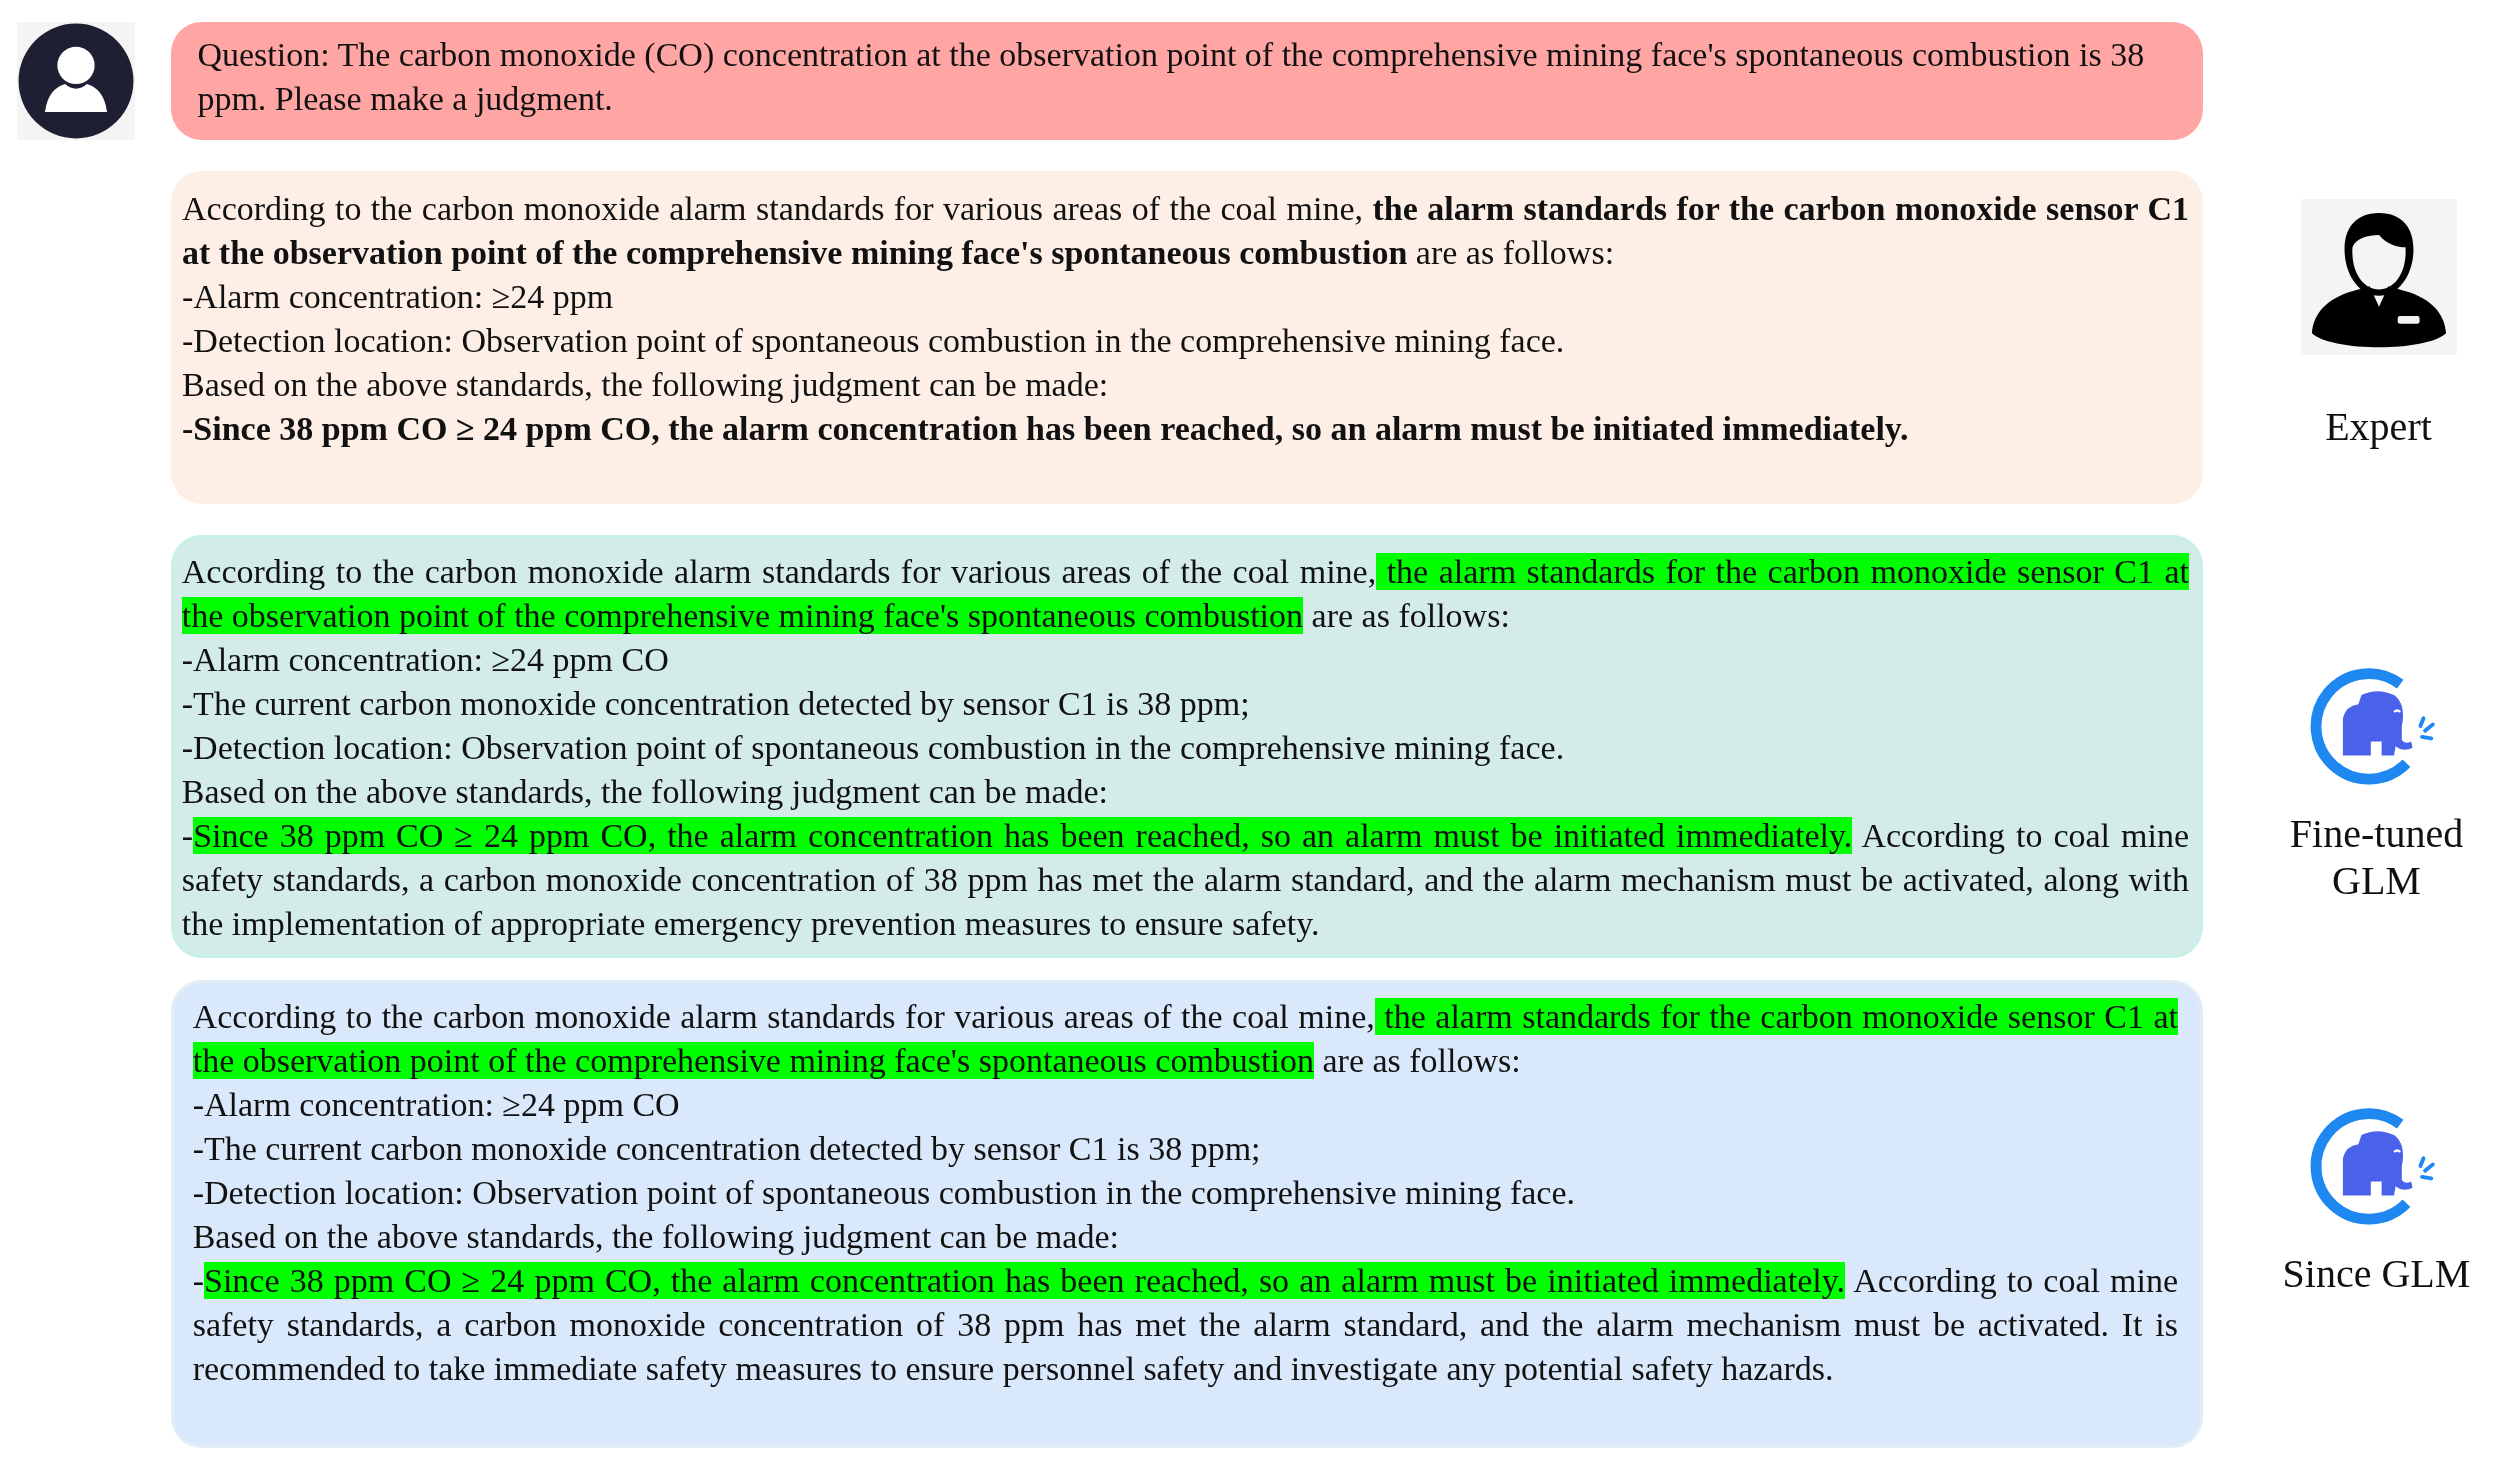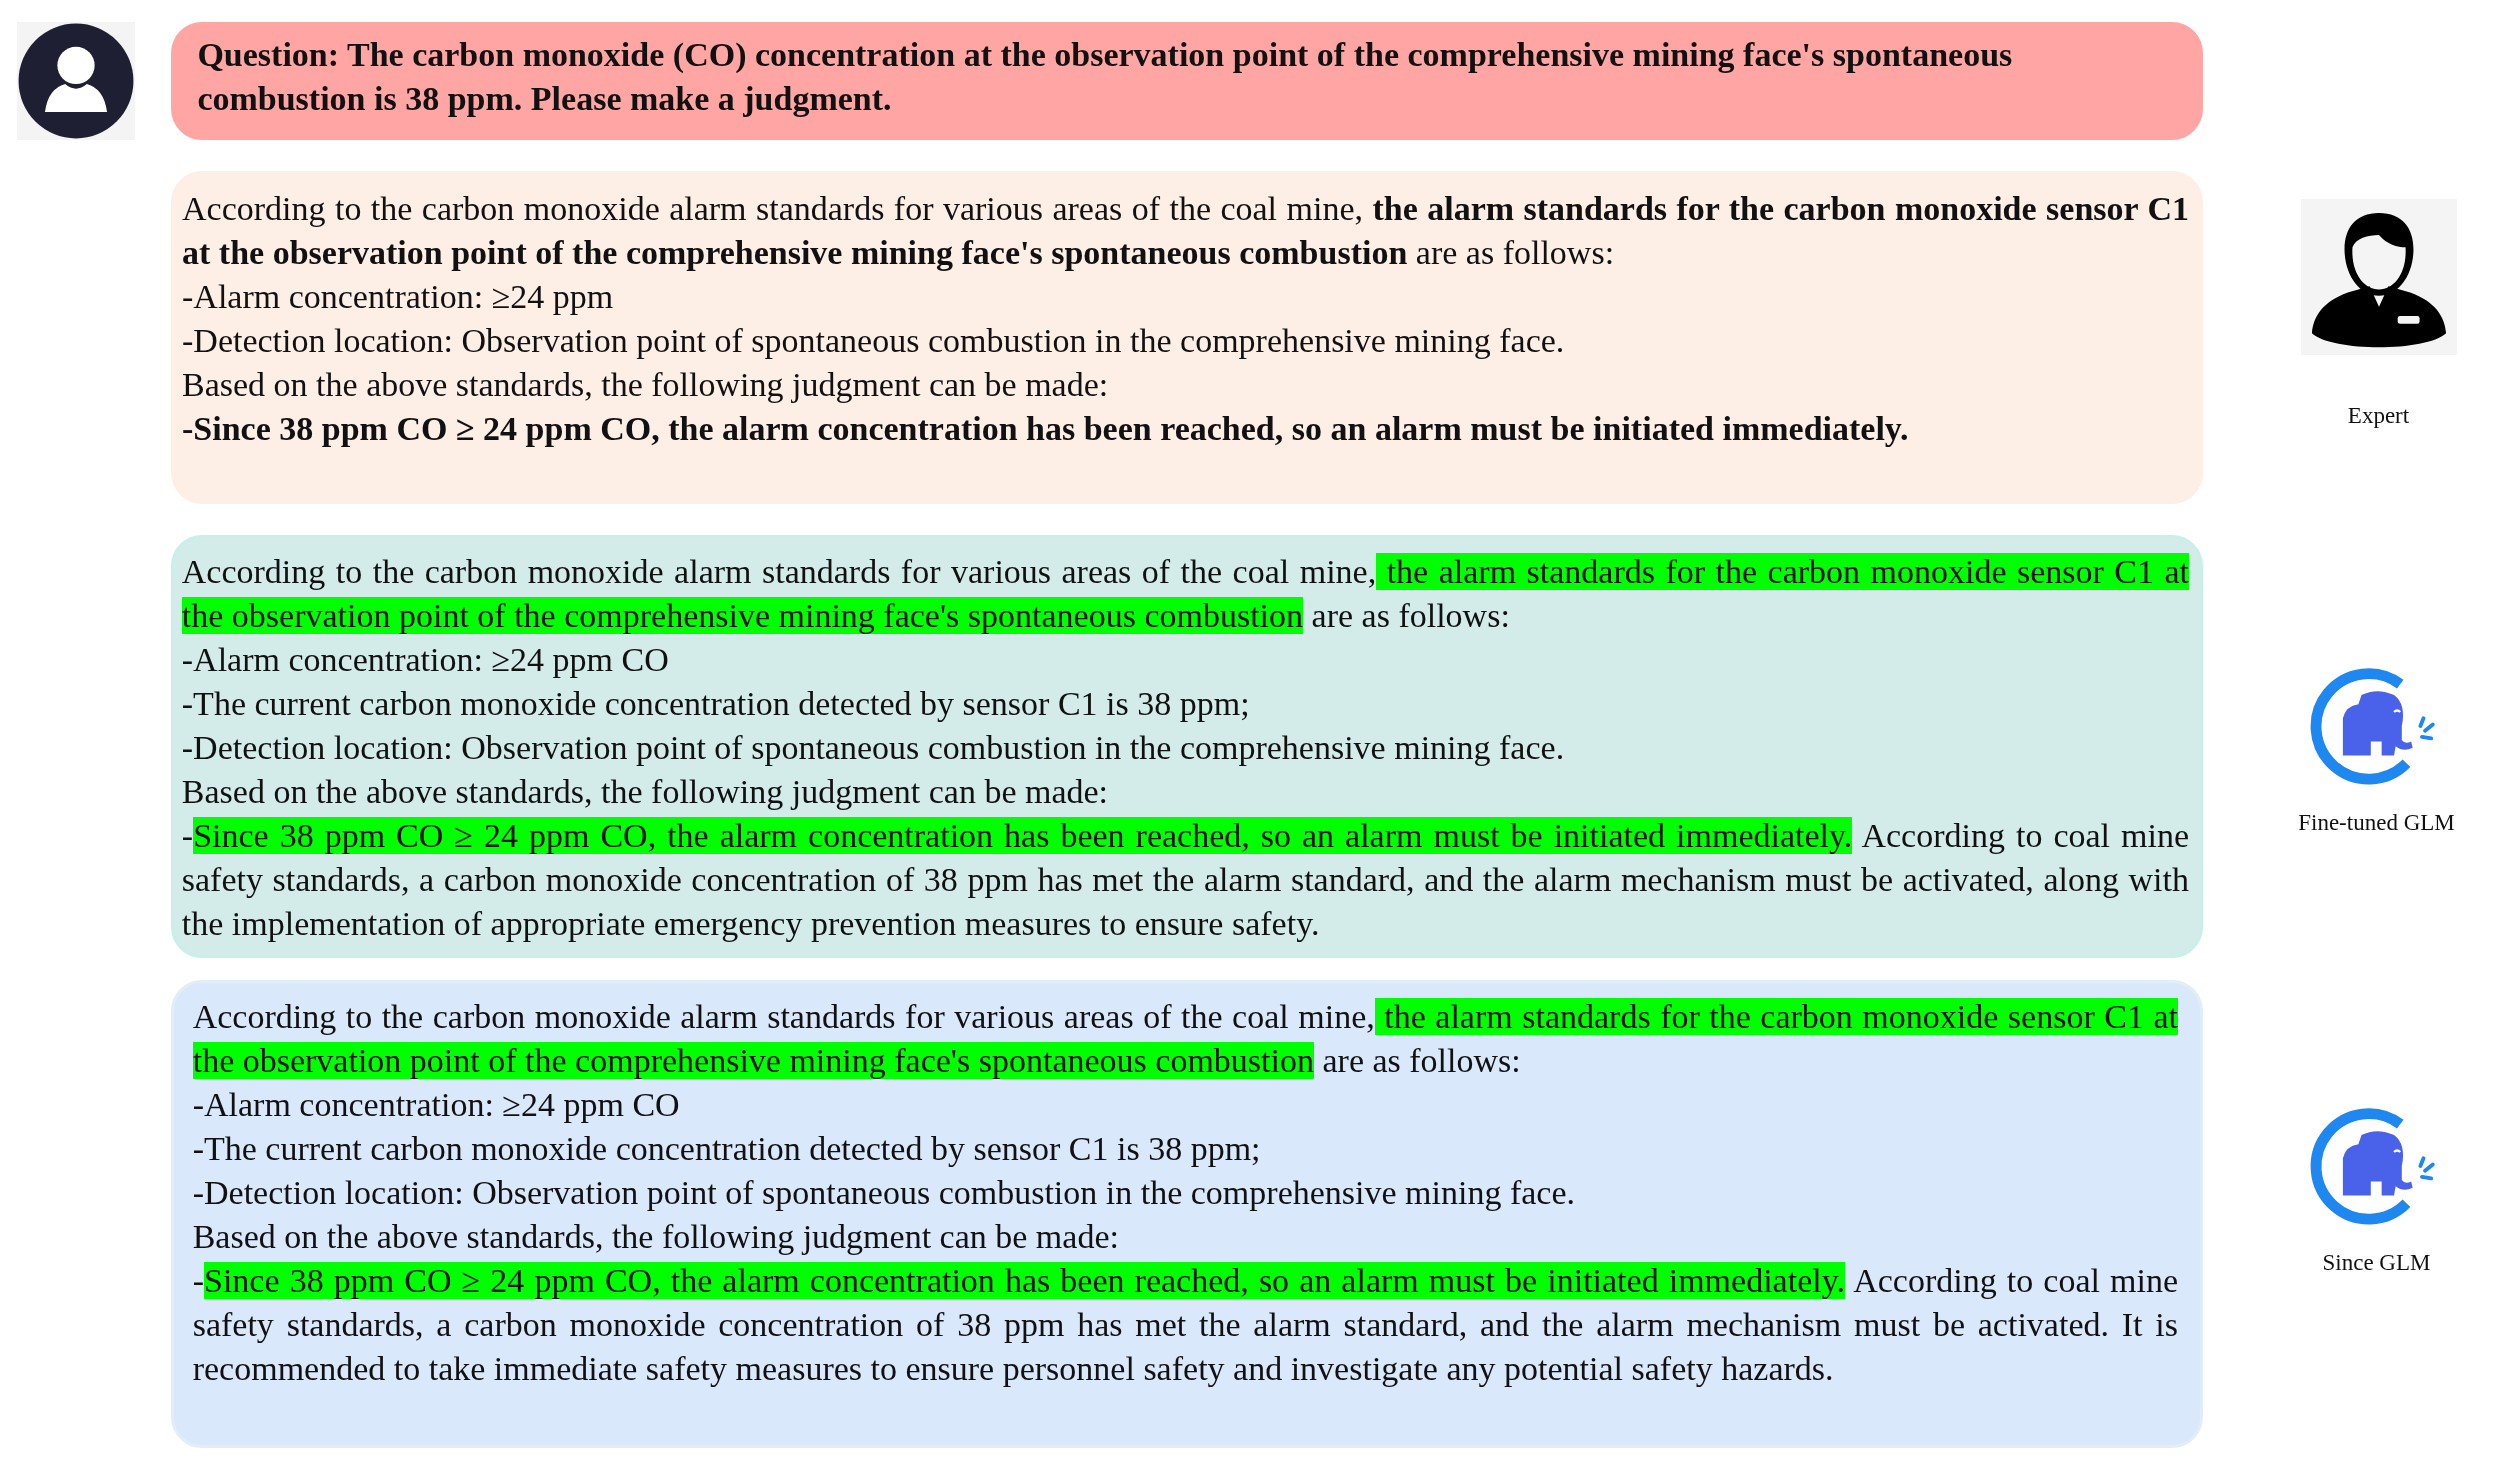--- a/index.html
+++ b/index.html
@@ -13,38 +13,38 @@
       background: #f4f4f4;
     }
     .box {
       position: absolute; border-radius: 31px; box-sizing: border-box;
       font-size: 34px; line-height: 44px;
     }
     .box p { margin: 0; }
     .justify { text-align: justify; text-align-last: left; }
     .question {
       left: 171px; top: 22px; width: 2032px; height: 118px;
-      background: #ffa5a3; padding: 11px 26.4px; line-height: 44px; font-weight: bold;
+      background: #ffa5a3; padding: 11px 26.4px; line-height: 44px;
     }
     .expert {
       left: 171px; top: 171px; width: 2032px; height: 333px;
       background: #fdeee6; padding: 15.6px 14px 0 11px;
     }
     .finetuned {
       left: 171px; top: 535px; width: 2032px; height: 423px;
       background: #d3ecea; border: 3.1px solid #c6f0e8; padding: 12.4px 11px 0 7.8px;
     }
     .base {
       left: 171px; top: 980px; width: 2032px; height: 468px;
       background: #d9e8fb; border: 3.1px solid #e2eef6; padding: 12.4px 22px 0 18.7px;
     }
     .hl { background: #00ff00; }
     .b { font-weight: bold; }
     .side {
-      position: absolute; text-align: center; font-size: 23px; width: 249px;
+      position: absolute; text-align: center; font-size: 40px; width: 249px;
     }
     .side .lbl { display: block; }
     .expert-side { left: 2254px; top: 199px; }
     .ft-side { left: 2252px; top: 664px; }
     .base-side { left: 2252px; top: 1104px; }
     .expert-icon { width: 156px; height: 156px; margin: 0 auto 48px; background: #f4f4f4; }
     .glm-icon { width: 140px; height: 124px; margin: 0 auto 22px; }
   </style>
 </head>
 <body>

